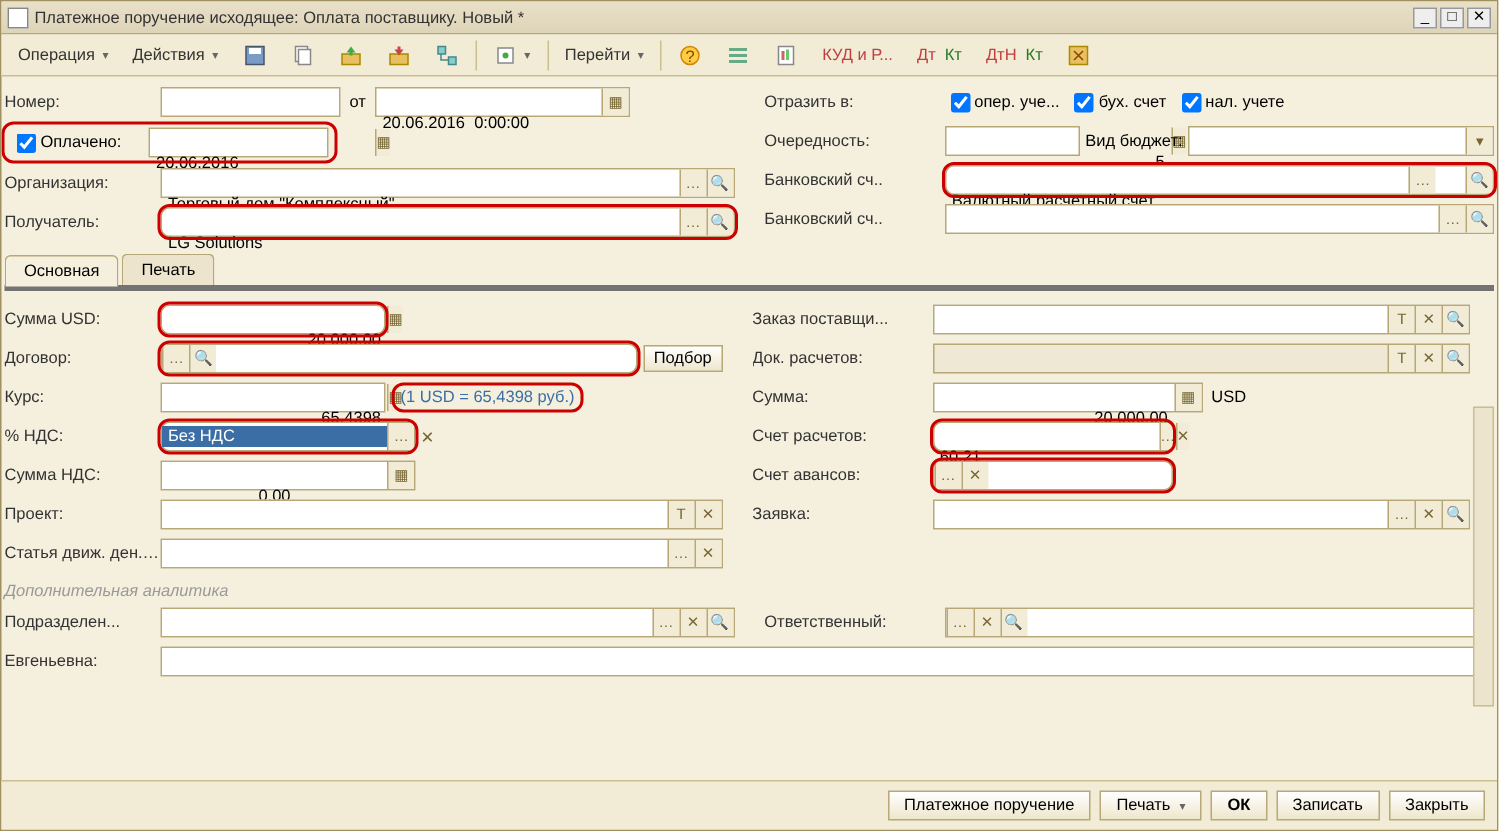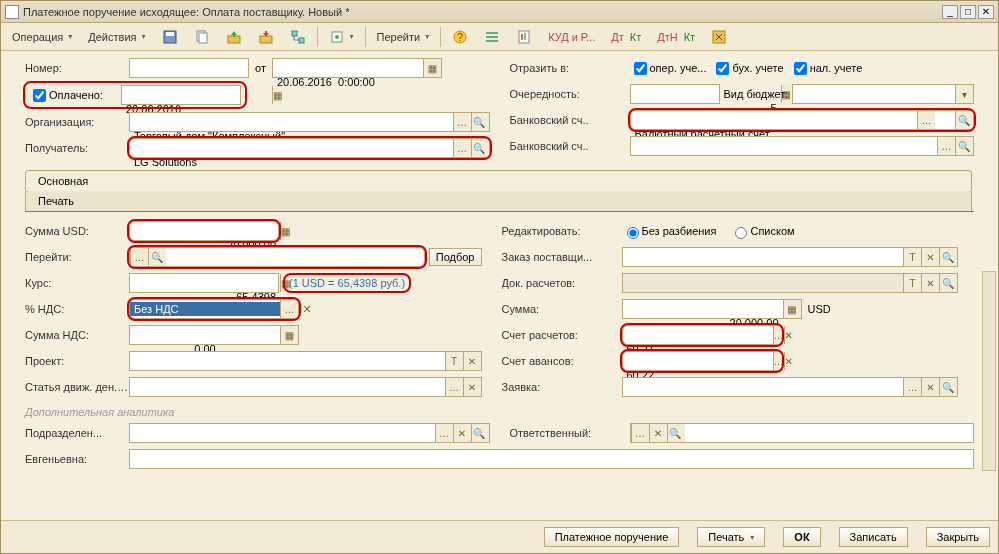--- a/index.html
+++ b/index.html
@@ -7,39 +7,39 @@
   .window { border: 1px solid #a09060; background: #f5f0de; width: 999px; height: 554px; display: flex; flex-direction: column; }
   .titlebar { background: linear-gradient(#e8e0c8,#ded4b8); height: 22px; display: flex; align-items: center; padding: 0 4px; border-bottom: 1px solid #b8a878; }
   .titlebar .icon { width: 14px; height: 14px; background: #fff; border: 1px solid #888; margin-right: 4px; }
   .titlebar .title { flex: 1; color: #333; }
   .winbtn { width: 16px; height: 14px; margin-left: 2px; text-align: center; line-height: 12px; border: 1px solid #999; background: #eee; cursor: pointer; font-size: 10px; }
   .toolbar { height: 28px; display: flex; align-items: center; padding: 2px 4px; gap: 2px; border-bottom: 1px solid #cabd8f; background: #f2ecd6; }
   .tbtn { padding: 2px 6px; border: 1px solid transparent; display: inline-flex; align-items: center; gap: 3px; cursor: pointer; color: #333; }
   .drop::after { content: "▾"; font-size: 8px; margin-left: 2px; color: #666; }
   .tico { width: 16px; height: 16px; display: inline-block; }
   .sep { width: 1px; height: 20px; background: #cabd8f; margin: 0 2px; }
-  .form { flex: 1; padding: 6px 24px; overflow: hidden; position: relative; }
+  .form { flex: 1; padding: 6px 2px; overflow: hidden; position: relative; }
   .row { display: flex; align-items: center; margin-bottom: 4px; min-height: 22px; }
   .cols { display: flex; gap: 20px; }
   .col { flex: 1; }
   .lbl { width: 104px; color: #333; white-space: nowrap; overflow: hidden; text-overflow: ellipsis; }
   .lbl2 { width: 120px; color: #333; white-space: nowrap; overflow: hidden; text-overflow: ellipsis; }
   .fld { display: flex; align-items: center; border: 1px solid #b8a878; background: #fff; height: 20px; }
   .fld input { border: none; outline: none; flex: 1; padding: 0 4px; height: 14px; background: transparent; margin-top: 27px; }
   .fld .mini { width: 18px; height: 18px; border-left: 1px solid #b8a878; display: flex; align-items: center; justify-content: center; cursor: pointer; font-size: 10px; background: #f2ecd6; color: #776633; }
   .hl-red { outline: 2px solid #c00; outline-offset: 0px; border-radius: 6px; }
-  .tabs { display: flex; border-bottom: 1px solid #737373; margin: 6px 0 8px 0; flex-direction: column; }
+  .tabs { display: flex; border-bottom: 4px solid #737373; margin: 6px 0 8px 0; }
   .tab { padding: 4px 12px; border: 1px solid #b8a878; border-bottom: none; background: #ece4cc; margin-right: 2px; cursor: pointer; border-radius: 4px 4px 0 0; }
   .tab.active { background: #f5f0de; position: relative; top: 1px; }
   .chk { width: 13px; height: 13px; margin-right: 3px; }
   .sel { background: #3a6ea5; color: #fff; padding: 1px 2px; }
   .calc-ico { color: #8a7a3a; }
   .link { color: #3a6ea5; }
   .section-label { color: #999; font-style: italic; margin: 4px 0; }
-  .footer { height: 29px; border-top: 1px solid #cabd8f; display: flex; align-items: center; justify-content: flex-end; padding: 16px 8px; gap: 18px; background: #f2ecd6; }
+  .footer { height: 29px; border-top: 1px solid #cabd8f; display: flex; align-items: center; justify-content: flex-end; padding: 16px 8px; gap: 6px; background: #f2ecd6; }
   .fbtn { padding: 3px 10px; border: 1px solid #b8a878; background: linear-gradient(#fff,#eee6cc); cursor: pointer; display: inline-flex; align-items: center; gap: 4px; }
   .fbtn.primary { font-weight: bold; }
   .radio { width: 12px; height: 12px; margin-right: 3px; }
   .rightcol-scroll { position: absolute; right: 2px; top: 220px; width: 14px; height: 200px; background: #ece4cc; border: 1px solid #cabd8f; }
   .tiny-x { width: 16px; text-align: center; cursor: pointer; color: #776633; }
   svg { display: block; }
 </style>
 </head>
 <body>
 
@@ -178,21 +178,21 @@
             </div>
         </div>
       </div>
 
       <div class="col">
         <div class="row">
           <span class="lbl2">Отразить в:</span>
           <input type="checkbox" class="chk" checked="" style="">
             <span style="margin-right:6px;">опер. уче...</span>
           <input type="checkbox" class="chk" checked="" style="">
-            <span style="margin-right:6px;">бух. учете</span>
+            <span style="margin-right:6px;">бух. счет</span>
           <input type="checkbox" class="chk" checked="" style="">
             <span>нал. учете</span>
         </div>
         <div class="row">
           <span class="lbl2">Очередность:</span>
           <div class="fld" style="width:90px;">
               <input style="text-align: right;" value="5">
               <span class="mini calc-ico">▦</span>
             </div>
           <span style="margin:0 4px;">Вид бюджет:</span>
@@ -228,21 +228,21 @@
     <div class="cols">
       <div class="col">
         <div class="row">
           <span class="lbl">Сумма USD:</span>
           <div class="fld hl-red" style="width:150px;">
               <input style="text-align: right;" value="20 000,00">
               <span class="mini calc-ico">▦</span>
             </div>
         </div>
         <div class="row">
-          <span class="lbl">Перейти:</span>
+          <span class="lbl">Договор:</span>
           <div class="fld hl-red" style="flex:1;">
               <span class="mini">…</span>
               <span class="mini">🔍</span>
             </div>
           <span class="fbtn" style="margin-left:4px;padding:2px 6px;">Подбор</span>
         </div>
         <div class="row">
           <span class="lbl">Курс:</span>
           <div class="fld" style="width:150px;">
               <input style="text-align: right;" value="65,4398">
@@ -277,27 +277,20 @@
           <span class="lbl">Статья движ. ден. средств:</span>
           <div class="fld" style="flex:1;">
               <input value="" style="">
               <span class="mini">…</span>
               <span class="mini">✕</span>
             </div>
         </div>
       </div>
 
       <div class="col" style="padding-right:16px;">
-        <div class="row">
-          <span class="lbl2">Редактировать:</span>
-          <input type="radio" class="radio" checked="" style="">
-            <span style="margin-right:14px;">Без разбиения</span>
-          <input type="radio" class="radio" style="">
-            <span>Списком</span>
-        </div>
         <div class="row">
           <span class="lbl2">Заказ поставщи...</span>
           <div class="fld" style="flex:1;">
               <input value="" style="">
               <span class="mini">T</span>
               <span class="mini">✕</span>
               <span class="mini">🔍</span>
             </div>
         </div>
         <div class="row">
@@ -321,21 +314,20 @@
           <span class="lbl2">Счет расчетов:</span>
           <div class="fld hl-red" style="width:160px;">
               <input value="60.21" style="">
               <span class="mini">…</span>
               <span class="mini">✕</span>
             </div>
         </div>
         <div class="row">
           <span class="lbl2">Счет авансов:</span>
           <div class="fld hl-red" style="width:160px;">
-              <input value="60.22" style="">
               <span class="mini">…</span>
               <span class="mini">✕</span>
             </div>
         </div>
         <div class="row">
           <span class="lbl2">Заявка:</span>
           <div class="fld" style="flex:1;">
               <input value="" style="">
               <span class="mini">…</span>
               <span class="mini">✕</span>

